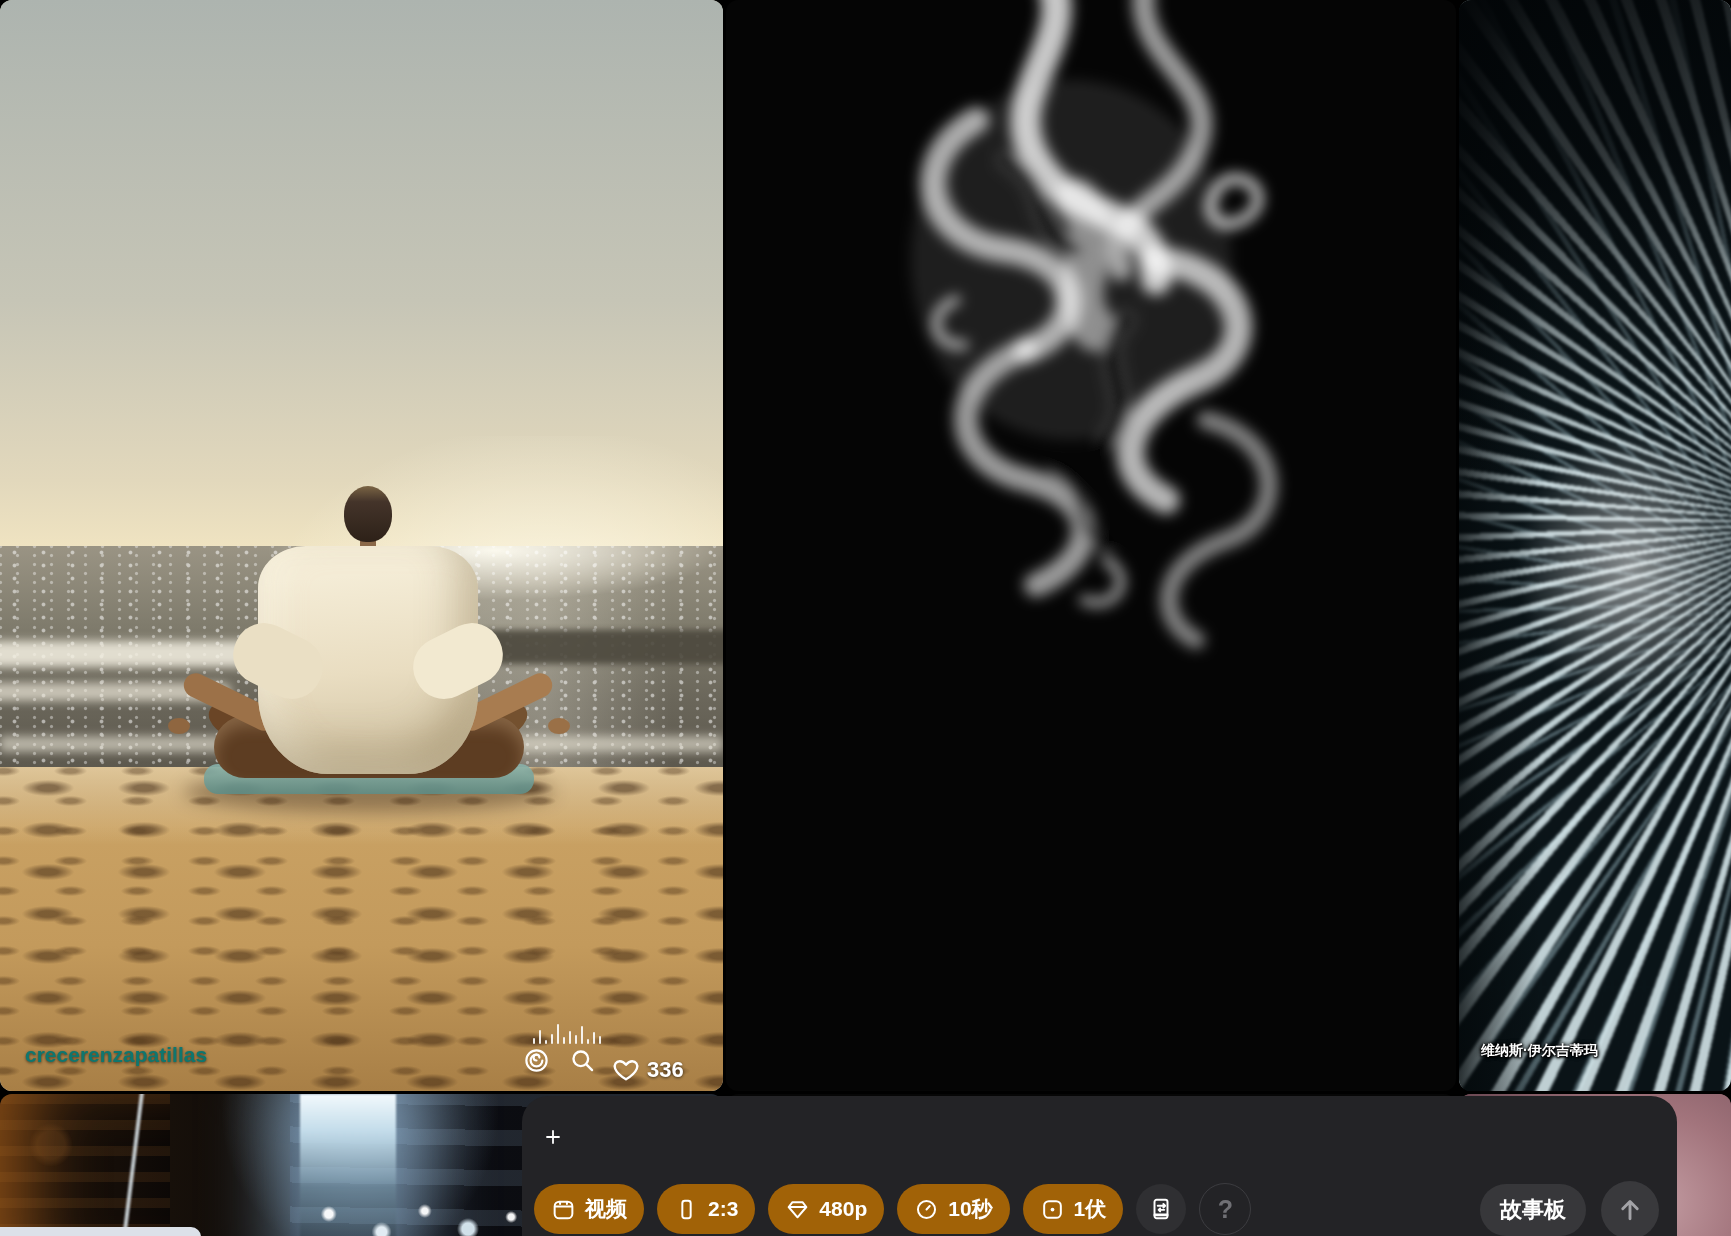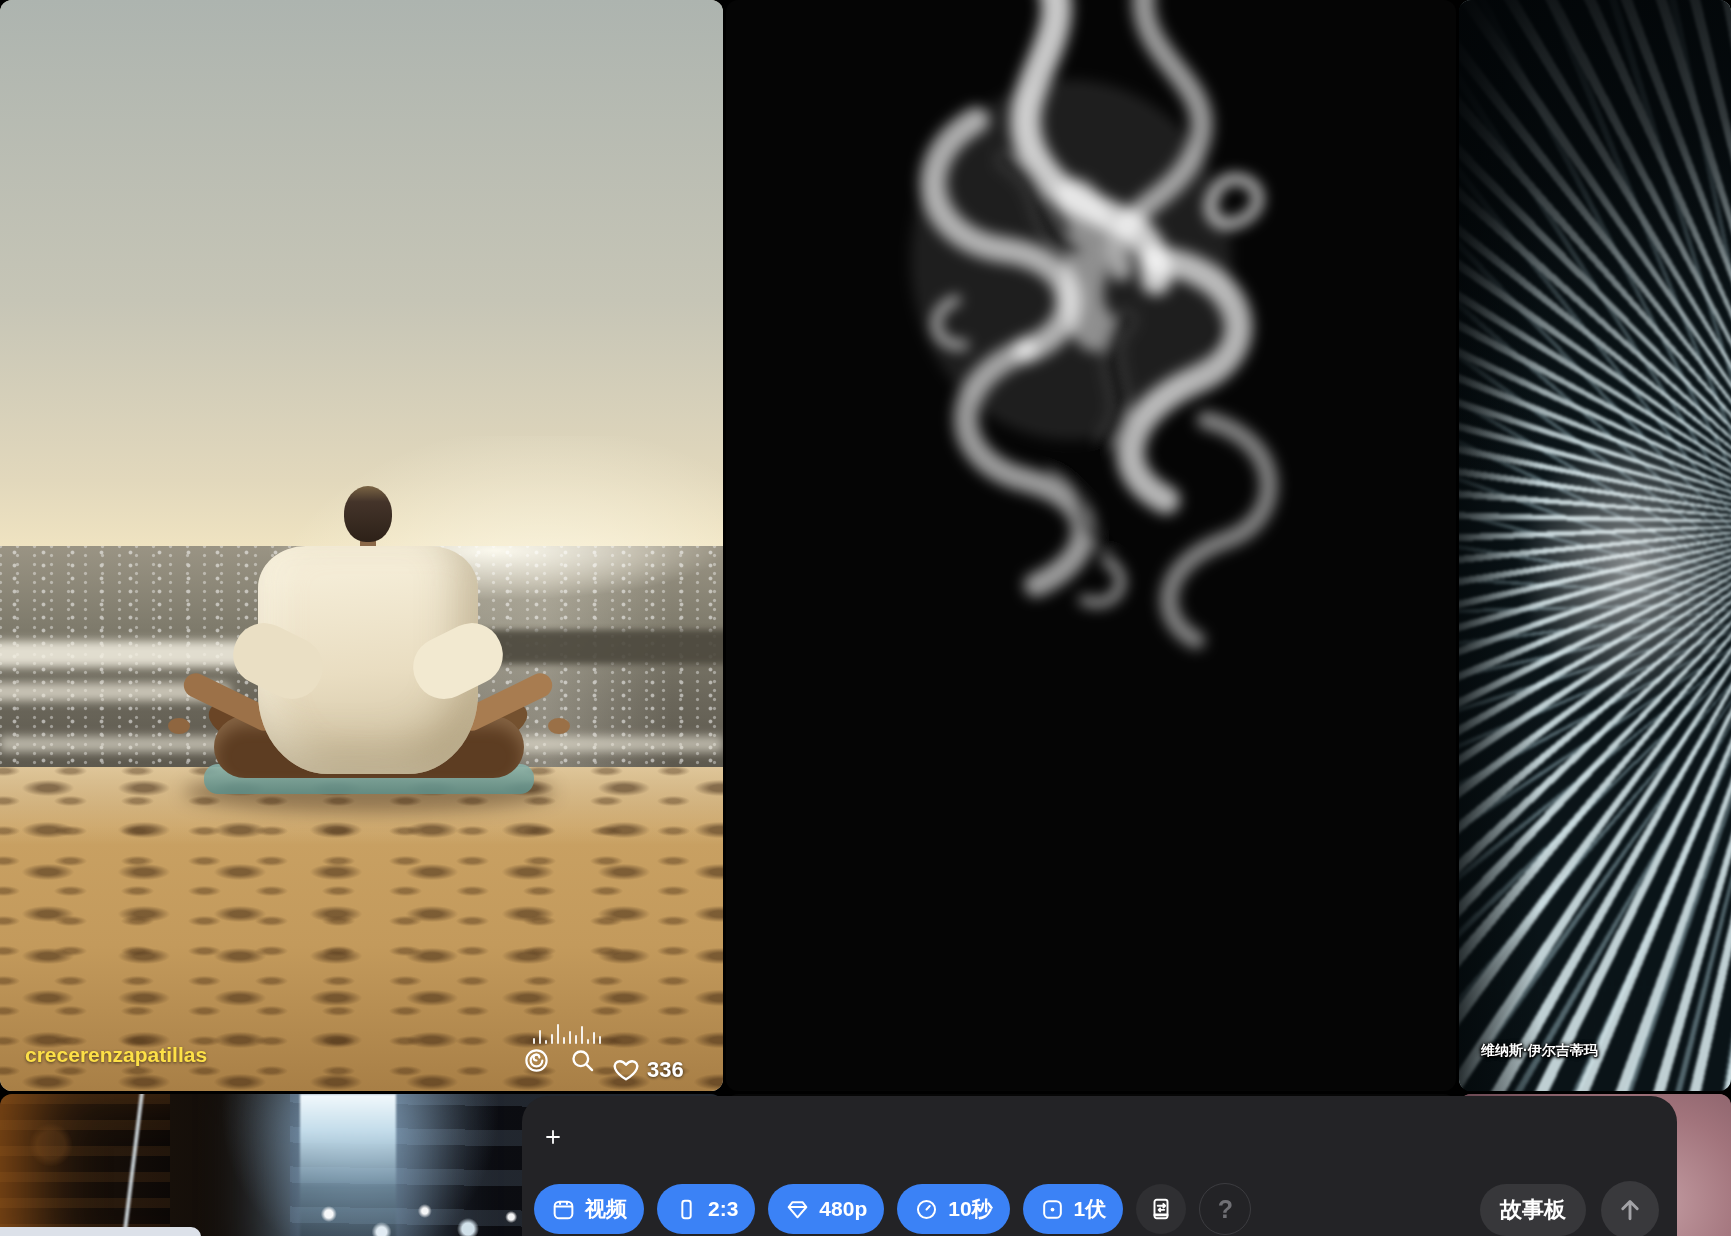--- a/index.html
+++ b/index.html
@@ -61,21 +61,21 @@
        box-shadow:inset 0 10px 16px rgba(255,220,170,.25);}
   .knee-l{position:absolute;left:208px;top:700px;width:76px;height:42px;background:#6a4526;border-radius:50%;transform:rotate(14deg);}
   .knee-r{position:absolute;left:452px;top:700px;width:76px;height:42px;background:#74512f;border-radius:50%;transform:rotate(-14deg);}
   .shorts{position:absolute;left:330px;top:700px;width:76px;height:42px;background:#e9e0c8;border-radius:16px;}
   .mat{position:absolute;left:204px;top:764px;width:330px;height:30px;border-radius:14px;opacity:.9;
        background:linear-gradient(180deg,#8ab3ab,#5f8d86);}
   .person-shadow{position:absolute;left:184px;top:772px;width:370px;height:40px;border-radius:50%;
        background:rgba(45,22,6,.4);filter:blur(9px);}
 
   
-  .author{position:absolute;left:25px;top:1043px;color:#fde047;font-size:21px;font-weight:700;z-index:4;
+  .author{position:absolute;left:25px;top:1043px;color:#0f766e;font-size:21px;font-weight:700;z-index:4;
           text-shadow:0 1px 3px rgba(0,0,0,.6);}
   .wave-marks{position:absolute;left:533px;top:1014px;width:86px;height:30px;display:flex;align-items:flex-end;gap:4px;z-index:4;opacity:.9;}
   .wave-marks i{display:block;width:2px;background:#fff;border-radius:1px;}
   .wave-marks i:nth-child(1){height:6px}.wave-marks i:nth-child(2){height:14px}
   .wave-marks i:nth-child(3){height:4px}.wave-marks i:nth-child(4){height:10px}
   .wave-marks i:nth-child(5){height:20px}.wave-marks i:nth-child(6){height:7px}
   .wave-marks i:nth-child(7){height:13px}.wave-marks i:nth-child(8){height:9px}
   .wave-marks i:nth-child(9){height:18px}.wave-marks i:nth-child(10){height:5px}
   .wave-marks i:nth-child(11){height:12px}.wave-marks i:nth-child(12){height:8px}
   .tile-actions{position:absolute;left:520px;top:1036px;display:flex;align-items:center;gap:14px;z-index:4;}
@@ -131,21 +131,21 @@
     background:radial-gradient(circle at 72% 64%,#c39ca2 0%,#a2747c 40%,#6e4b55 95%),
                linear-gradient(140deg,rgba(40,20,28,.5),transparent 50%);}
 
   
   #panel{position:absolute;left:522px;top:1096px;width:1155px;height:170px;z-index:6;
          border-radius:26px;background:#232326;}
   .plus-btn{position:absolute;left:16px;top:26px;width:30px;height:30px;background:none;border:none;cursor:pointer;
             display:flex;align-items:center;justify-content:center;}
   .prompt-input{position:absolute;left:70px;top:30px;width:900px;color:#8a8a8f;font-size:21px;line-height:24px;}
   .pill-row{position:absolute;left:12px;top:87px;display:flex;align-items:center;gap:13px;}
-  .pill{height:50px;border-radius:26px;background:#3b82f6;border:none;cursor:pointer;
+  .pill{height:50px;border-radius:26px;background:#a16207;border:none;cursor:pointer;
         display:flex;align-items:center;gap:9px;padding:0 17px;color:#fff;font-size:21px;font-weight:700;
         font-family:"Liberation Sans",sans-serif;white-space:nowrap;}
   .round-btn{width:50px;height:50px;border-radius:50%;background:#2f2f32;border:none;cursor:pointer;
         display:flex;align-items:center;justify-content:center;}
   .help-btn{width:52px;height:52px;border-radius:50%;background:transparent;border:1px solid #3c3c40;cursor:pointer;
         color:#707075;font-size:25px;font-weight:700;display:flex;align-items:center;justify-content:center;
         font-family:"Liberation Sans",sans-serif;}
   .right-controls{position:absolute;right:18px;top:85px;display:flex;align-items:center;gap:15px;}
   .storyboard{height:52px;border-radius:27px;background:#37373a;border:none;cursor:pointer;padding:0 20px;
         color:#fff;font-size:22px;font-weight:700;font-family:"Liberation Sans",sans-serif;white-space:nowrap;}

